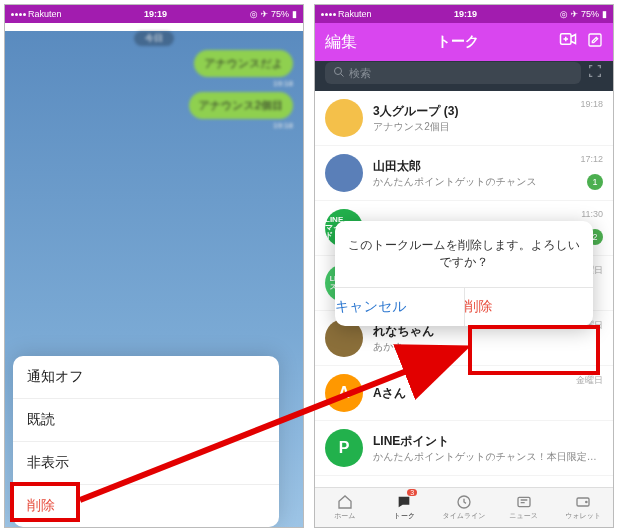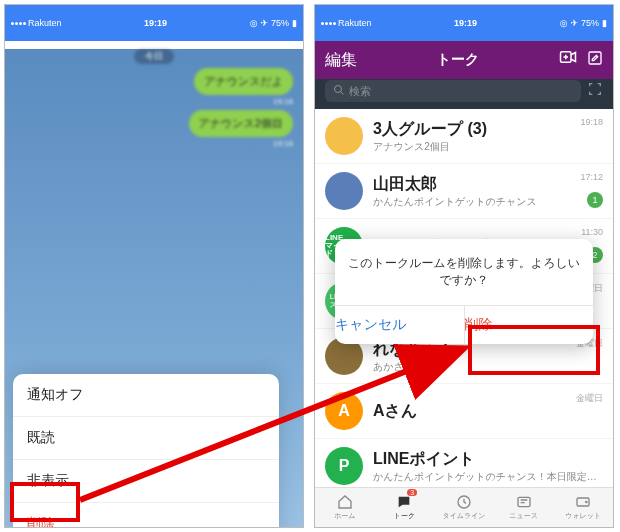--- a/index.html
+++ b/index.html
@@ -2,50 +2,50 @@
 <html><head>
 <meta charset="utf-8">
 <style>
   * { box-sizing: border-box; margin: 0; padding: 0; font-family: -apple-system, "Hiragino Sans", sans-serif; }
   body { background: #fff; width: 620px; height: 532px; position: relative; }
   .frame { position: absolute; border: 1px solid #bbb; overflow: hidden; background: #fff; }
   .frame-left { left: 4px; top: 4px; width: 300px; height: 524px; }
   .frame-right { left: 314px; top: 4px; width: 300px; height: 524px; }
 
   
-  .status { height: 36px; background: #3b82f6; color: #fff; font-size: 9px; display: flex; align-items: center; padding: 0 6px; }
+  .status { height: 18px; background: #a21caf; color: #fff; font-size: 9px; display: flex; align-items: center; padding: 0 6px; }
   .status .sl { display:flex; gap:2px; align-items:center; }
   .dots { display:flex; gap:1px; }
   .dots i { width:3px; height:3px; border-radius:50%; background:#fff; display:block; }
   .status .time { flex:1; text-align:center; font-weight:600; }
   .status .sr { display:flex; gap:3px; align-items:center; }
 
   
   .chat-area { position:relative; height: calc(100% - 18px); background: linear-gradient(#5a8bbf 0%, #7aa9d4 60%, #9ec5e6 100%); }
   .blur { filter: blur(1.5px); }
   .date-pill { margin: 8px auto 4px; width: 40px; text-align:center; background: rgba(0,0,0,0.25); color:#fff; font-size:9px; border-radius:8px; padding:1px 0; }
   .bubble { background:#8fd04f; color:#222; font-size:11px; padding:6px 10px; border-radius:14px; max-width:150px; margin: 4px 10px 2px auto; width:fit-content; }
   .ts { font-size:8px; color:#eee; text-align:right; margin-right:10px; }
 
   .sheet { position:absolute; left:8px; right:24px; bottom:8px; background:#fff; border-radius:10px; box-shadow:0 -2px 20px rgba(0,0,0,0.15); }
   .sheet .item { padding:12px 14px; font-size:14px; color:#222; border-bottom:1px solid #eee; }
   .sheet .item:last-child { border-bottom:none; }
   .sheet .item.danger { color:#e74c3c; }
 
   
-  .navr { height:38px; background:#701a75; color:#fff; display:flex; align-items:center; padding:0 10px; }
+  .navr { height:38px; background:#d946ef; color:#fff; display:flex; align-items:center; padding:0 10px; }
   .navr .title { flex:1; text-align:center; font-size:14px; font-weight:600; }
   .navr .ricons { display:flex; gap:10px; }
   .searchr { height:30px; background:#2b3540; padding:0 10px 6px; display:flex; align-items:center; gap:6px; }
   .searchr .box { flex:1; background:#3d4650; border-radius:6px; height:22px; display:flex; align-items:center; gap:4px; padding:0 8px; color:#8a9199; font-size:11px; }
   .chatlist { position:relative; height: calc(100% - 18px - 38px - 30px - 40px); overflow:hidden; }
   .row { display:flex; align-items:center; gap:10px; padding:8px 10px; border-bottom:1px solid #f3f3f3; position:relative; }
   .avatar { width:38px; height:38px; border-radius:50%; flex-shrink:0; display:flex; align-items:center; justify-content:center; color:#fff; font-size:16px; font-weight:600; }
   .rtext { flex:1; min-width:0; }
-  .rname { font-size:16px; font-weight:600; color:#222; }
+  .rname { font-size:12px; font-weight:600; color:#222; }
   .rsub { font-size:10px; color:#888; white-space:nowrap; overflow:hidden; text-overflow:ellipsis; }
   .rtime { font-size:9px; color:#aaa; position:absolute; right:10px; top:8px; }
   .badge { position:absolute; right:10px; bottom:10px; background:#4caf50; color:#fff; border-radius:50%; width:16px; height:16px; font-size:9px; display:flex; align-items:center; justify-content:center; }
 
   .dialog-backdrop { position:absolute; left:0; right:0; top:120px; bottom:0; pointer-events:none; }
   .dialog { position:absolute; left:20px; right:20px; top:10px; background:#fff; border-radius:10px; box-shadow:0 4px 20px rgba(0,0,0,0.25); }
   .dialog .msg { padding:16px 12px; text-align:center; font-size:12px; color:#333; }
   .dialog .btns { display:flex; border-top:1px solid #e5e5e5; }
   .dialog .btn { flex:1; padding:10px 0; font-size:14px; }
   .dialog .btn.cancel { color:#2e78d0; border-right:1px solid #e5e5e5; }

